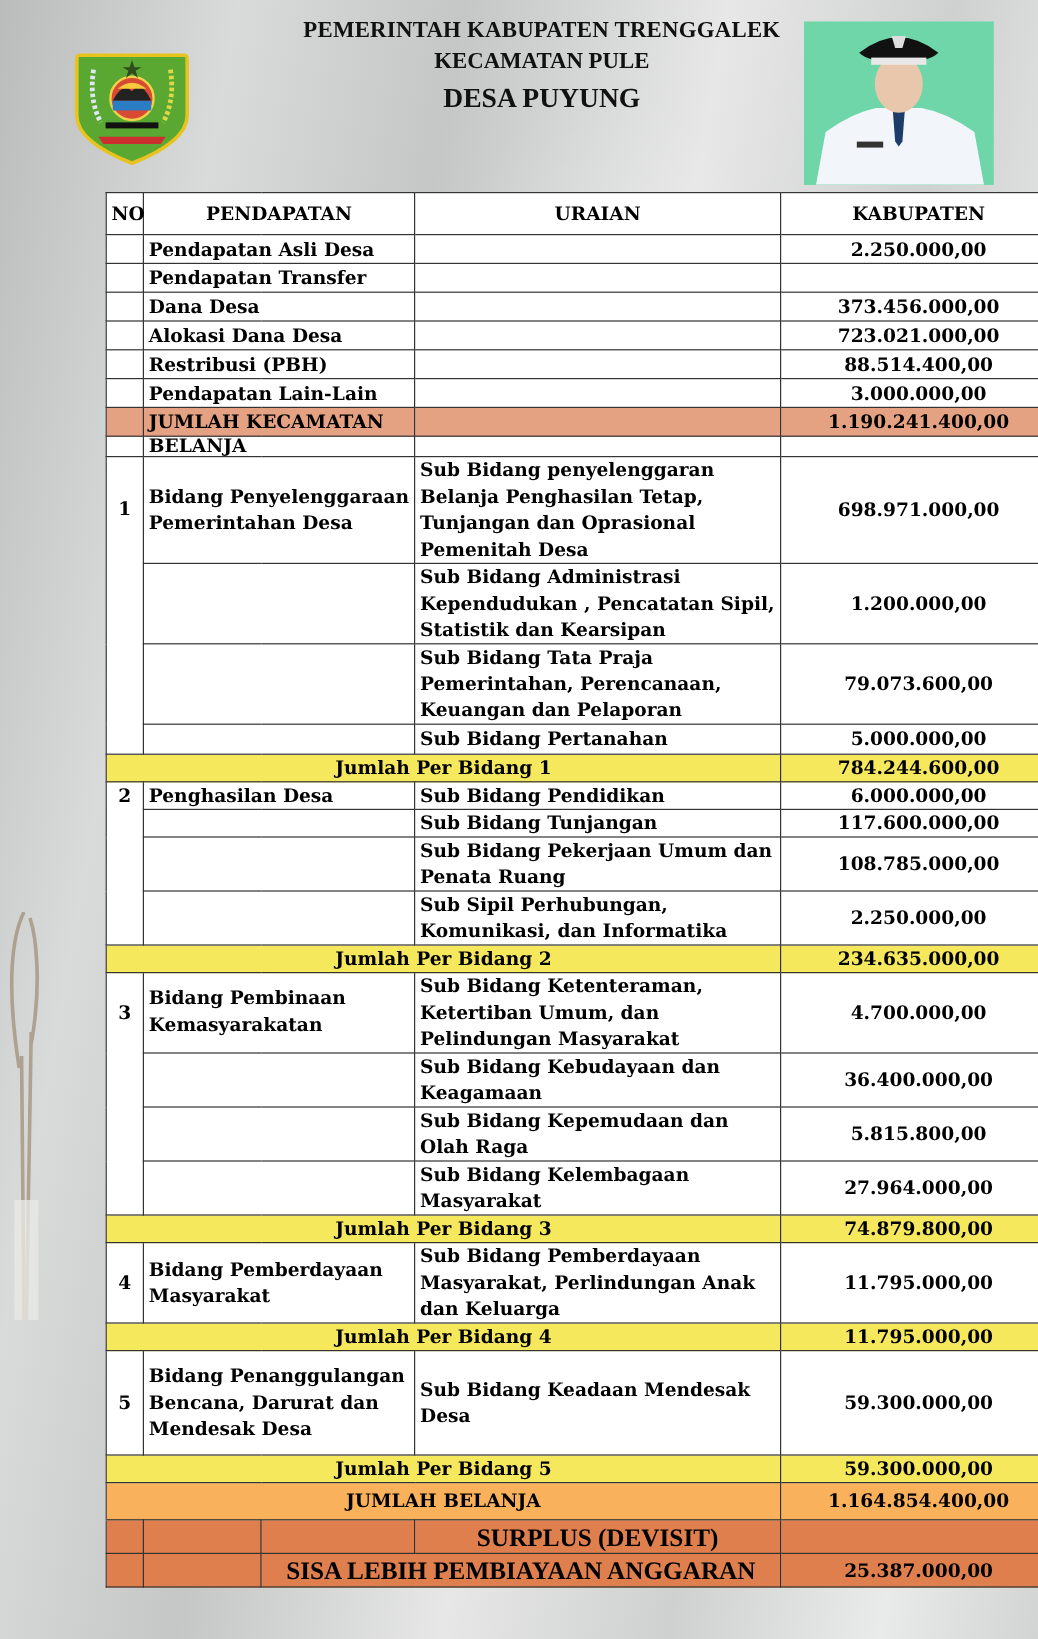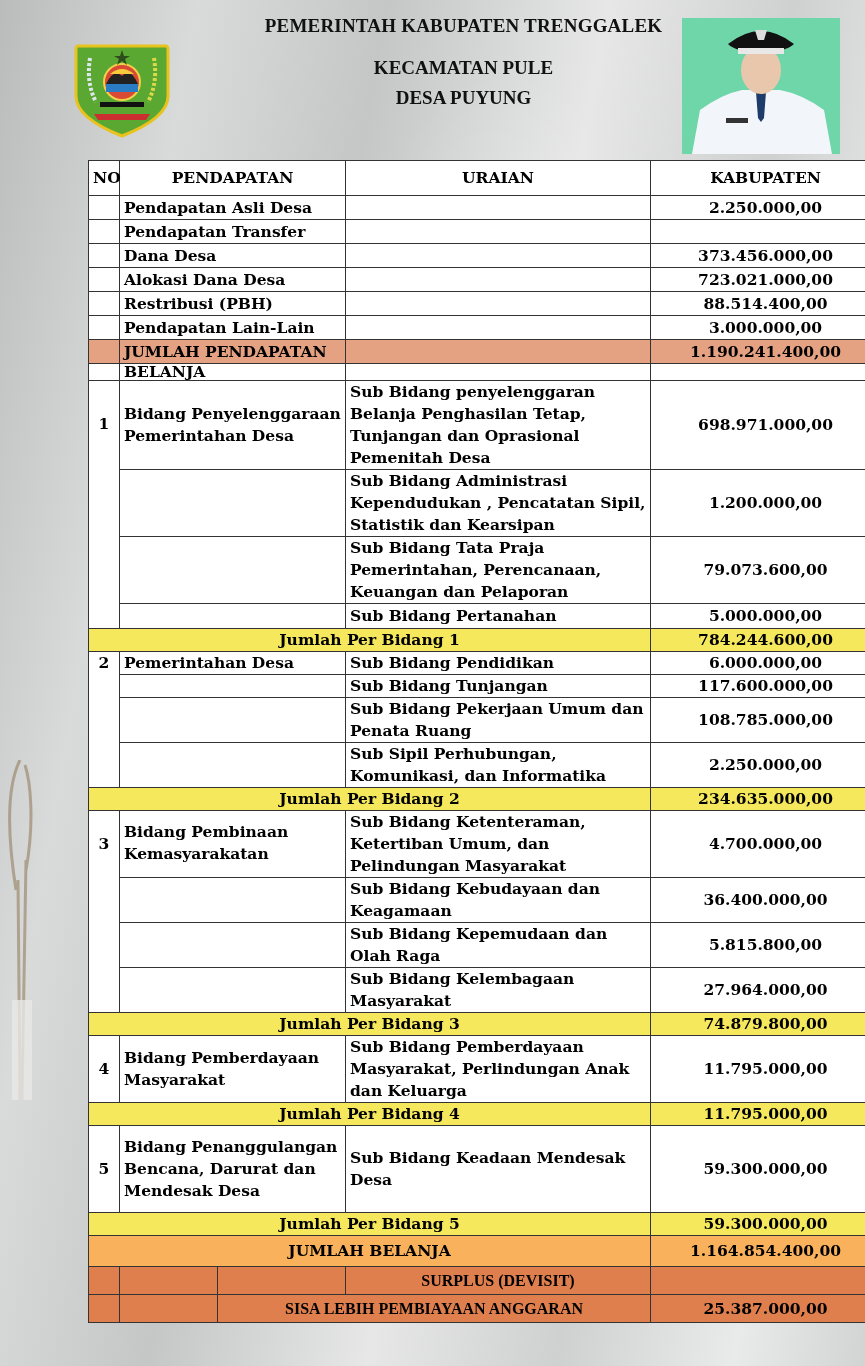--- a/index.html
+++ b/index.html
@@ -9,32 +9,32 @@
     font-family: "DejaVu Serif", serif;
   }
   .bg-glow {
     position:absolute; left:300px; top:60px; width:420px; height:1100px;
     background: radial-gradient(ellipse at center, rgba(255,255,255,0.55) 0%, rgba(255,255,255,0) 70%);
   }
   .bg-plant {
     position:absolute; left:0; top:760px; width:40px; height:340px;
   }
   .header {
-    position:absolute; left:16px; top:0; width:760px; height:160px;
+    position:absolute; left:4px; top:0; width:760px; height:160px;
   }
   .logo {
     position:absolute; left:56px; top:38px; width:100px; height:100px;
   }
   .titles {
     position:absolute; left:220px; top:14px; width:455px; text-align:center;
     font-family: "Liberation Serif", serif; font-weight:bold; color:#111;
   }
   .titles .l1 { font-size:19px; line-height:24px; letter-spacing:0.2px; }
-  .titles .l2 { font-size:19px; line-height:24px; margin-top:18px; }
-  .titles .l3 { font-size:19px; line-height:24px; margin-top:6px; }
+  .titles .l2 { font-size:19px; line-height:24px; margin-top:2px; }
+  .titles .l3 { font-size:23px; line-height:24px; margin-top:6px; }
   .titles .l4 { font-size:14px; line-height:18px; margin-top:14px; letter-spacing:0.3px; }
   .photo {
     position:absolute; left:666px; top:18px; width:158px; height:136px;
     background:#6ed4a6; overflow:hidden;
   }
   table.apb {
     position:absolute; left:46px; top:160px; width:792px;
     border-collapse:collapse; table-layout:fixed;
     font-family: "DejaVu Serif", serif; font-weight:bold; color:#000000;
     font-size:15.5px; background:#fff;margin-left:42px;
@@ -43,21 +43,21 @@
     border:1px solid #333; padding:0 4px; vertical-align:middle; line-height:22px;
   }
   table.apb th { font-size:15.5px; height:34px; font-family:"DejaVu Serif", serif; }
   td.num { text-align:center; padding-right:9px; }
   td.cen { text-align:center; }
   tr.r24 td { height:23px; }
   tr.total-pend td { background:#e4a283; }
   tr.sub td { background:#f5e85d; height:21px; }
   tr.jb td { background:#f9b15c; height:30px; }
   tr.surplus td { background:#df7f4d; height:27px; }
-  .narrow { font-family:"Liberation Serif", serif; font-size:16px; }
+  .narrow { font-family:"Liberation Serif", serif; font-size:21px; }
 </style>
 </head>
 <body>
 
 <div class="bg-glow"></div>
 <svg class="bg-plant" viewBox="0 0 40 340">
   <path d="M20 340 L18 120 M22 340 L26 100 M16 130 C 5 60, 10 20, 20 0 M26 110 C 35 60, 30 20, 25 5" stroke="#9c8a72" stroke-width="3" fill="none" opacity="0.7"></path>
   <rect x="12" y="240" width="20" height="100" fill="#e8e8e6" opacity="0.8"></rect>
 </svg>
 
@@ -141,21 +141,21 @@
       <td class="num">88.514.400,00</td>
     </tr>
     <tr class="r24">
       <td></td>
         <td colspan="2">Pendapatan Lain-Lain</td>
         <td></td>
       <td class="num">3.000.000,00</td>
     </tr>
     <tr class="total-pend r24">
       <td></td>
-        <td colspan="2">JUMLAH PENDAPATAN</td>
+        <td colspan="2">JUMLAH KECAMATAN</td>
         <td></td>
       <td class="num">1.190.241.400,00</td>
     </tr>
     <tr>
       <td style="height:16px;line-height:16px"></td>
         <td colspan="2" style="line-height:16px">BELANJA</td>
         <td></td>
         <td></td>
     </tr>
 
@@ -180,21 +180,21 @@
       <td style="height:24px">Sub Bidang Pertanahan</td>
       <td class="num">5.000.000,00</td>
     </tr>
     <tr class="sub">
       <td colspan="4" class="num">Jumlah Per Bidang 1</td>
       <td class="num">784.244.600,00</td>
     </tr>
 
     <tr>
       <td class="cen" rowspan="4" style="vertical-align:top">2</td>
-      <td colspan="2">Pemerintahan Desa</td>
+      <td colspan="2">Penghasilan Desa</td>
       <td style="height:20px">Sub Bidang Pendidikan</td>
       <td class="num">6.000.000,00</td>
     </tr>
     <tr>
       <td colspan="2"></td>
       <td style="height:20px">Sub Bidang Tunjangan</td>
       <td class="num">117.600.000,00</td>
     </tr>
     <tr>
       <td colspan="2"></td>

